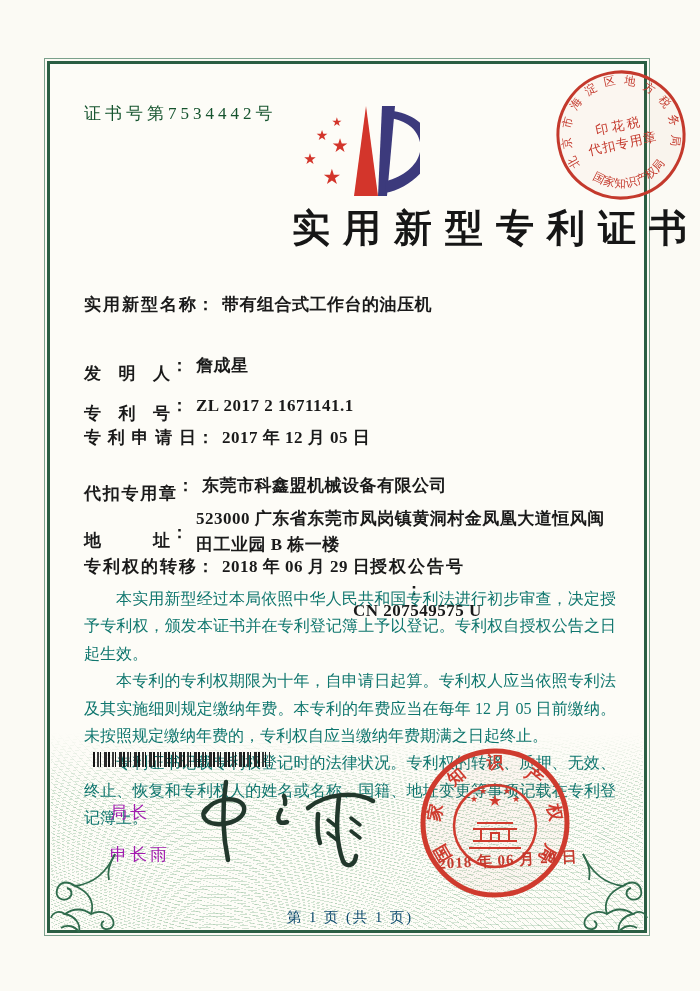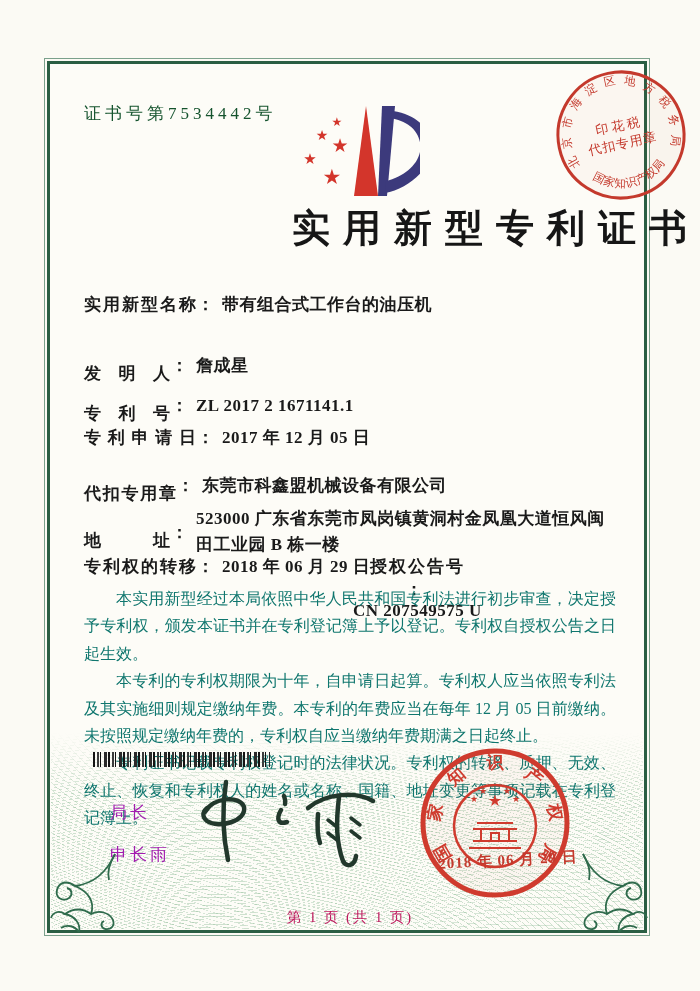--- a/index.html
+++ b/index.html
@@ -51,21 +51,21 @@
   .sig-svg{position:absolute;left:188px;top:770px;}
   .seal-svg{position:absolute;left:416px;top:744px;}
   .seal-date{
     position:absolute;left:423px;top:851px;width:170px;text-align:center;
     font-size:15px;font-weight:bold;color:#c4392c;letter-spacing:1px;
     transform:rotate(-3deg);
   }
   .stamp-svg{position:absolute;left:550px;top:64px;}
   .footer{
     position:absolute;left:0;top:908px;width:700px;text-align:center;
-    font-size:14.5px;letter-spacing:2px;color:#be185d;
+    font-size:14.5px;letter-spacing:2px;color:#0c4a6e;
   }
   .logo-svg{position:absolute;left:280px;top:104px;}
   .corner{position:absolute;}
   .corner.right{transform:scaleX(-1);}
   svg text{font-family:"Liberation Serif","DejaVu Serif",serif;}
 </style>
 </head>
 <body>
 
 <div class="frame"></div>

